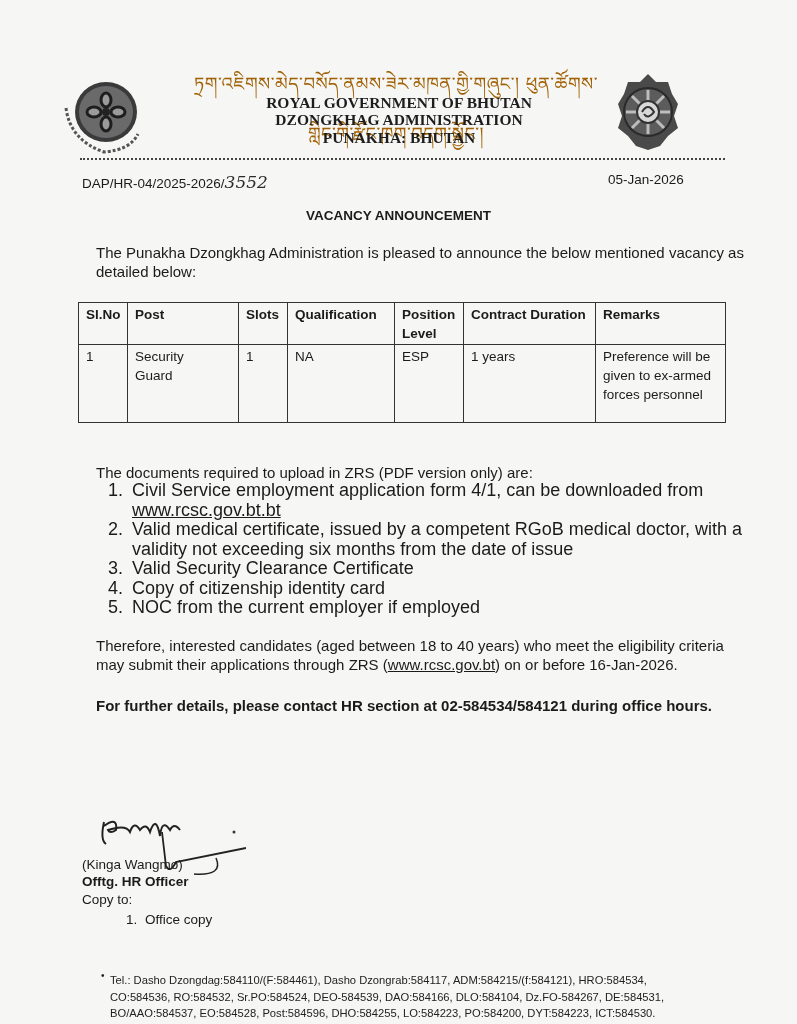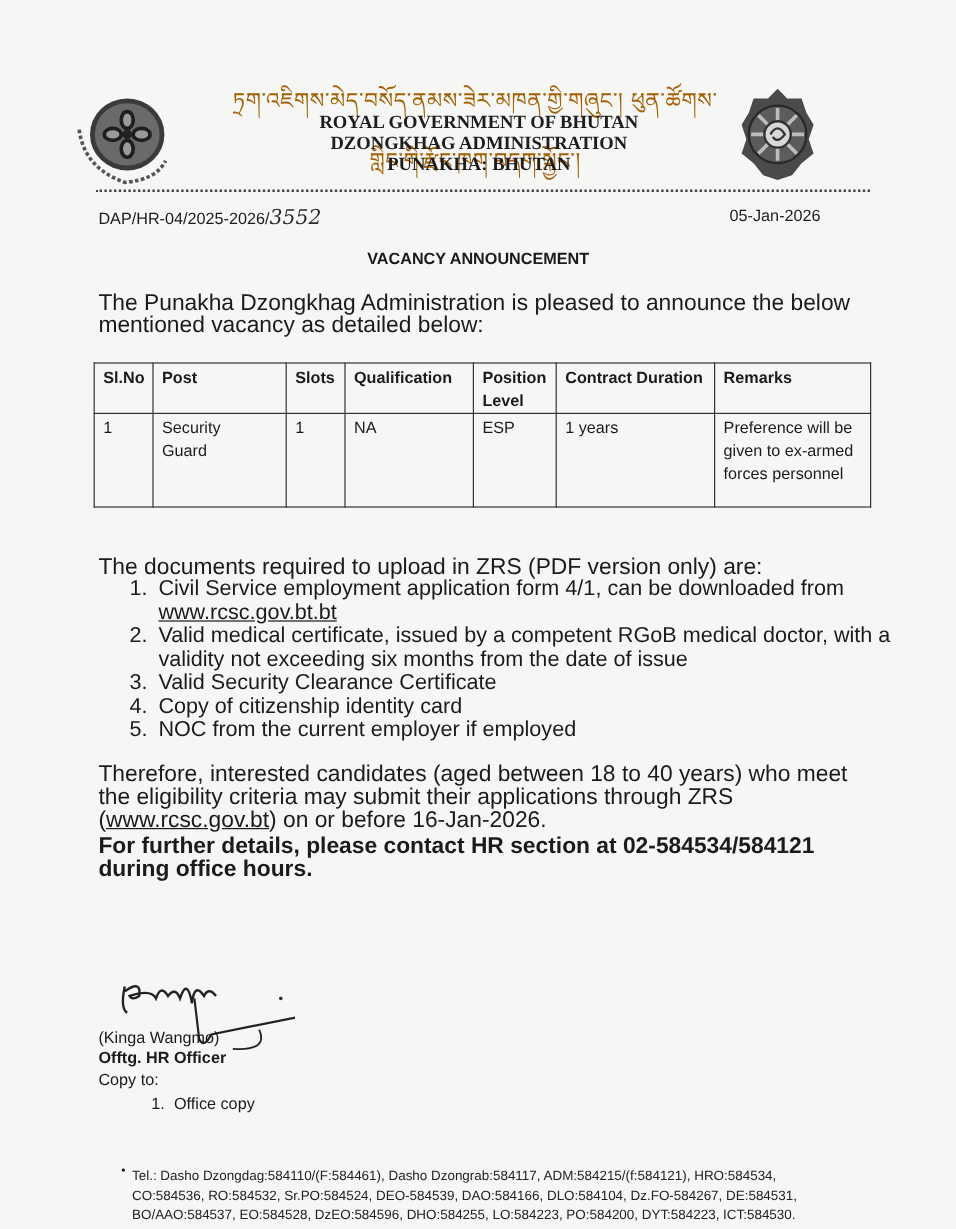--- a/index.html
+++ b/index.html
@@ -37,21 +37,21 @@
   }
   .refno .hand {
     font-family: "DejaVu Serif", serif; font-style: italic; font-size: 17px; color: #2b2b2b;
   }
   .date { left: 608px; top: 172px; font-size: 13.5px; }
 
   .title {
     left: 0; width: 797px; top: 208px; text-align: center;
     font-weight: bold; font-size: 13.5px;
   }
-  .para { left: 82px; width: 650px; font-size: 19px; line-height: 19px; }
+  .para { left: 96px; width: 650px; font-size: 15px; line-height: 19px; }
   .intro { top: 243px; }
 
   
   table.vac {
     position: absolute; left: 78px; top: 302px;
     border-collapse: collapse; font-size: 13.5px; line-height: 19px;
   }
   table.vac td, table.vac th {
     border: 1.5px solid #333; vertical-align: top; text-align: left;
     padding: 2px 4px 1px 7px;
@@ -189,15 +189,15 @@
   <div class="abs sig-title">Offtg. HR Officer</div>
   <div class="abs copy-to">Copy to:</div>
   <ol class="copy">
     <li>Office copy</li>
   </ol>
 
   <div class="abs bullet-dot">•</div>
   <div class="abs footer">
     <div>Tel.: Dasho Dzongdag:584110/(F:584461), Dasho Dzongrab:584117, ADM:584215/(f:584121), HRO:584534,</div>
     <div>CO:584536, RO:584532, Sr.PO:584524, DEO-584539, DAO:584166, DLO:584104, Dz.FO-584267, DE:584531,</div>
-    <div>BO/AAO:584537, EO:584528, DzEO:584596, DHO:584255, LO:584223, PO:584200, DYT:584223, ICT:584530.</div>
+    <div>BO/AAO:584537, EO:584528, Post:584596, DHO:584255, LO:584223, PO:584200, DYT:584223, ICT:584530.</div>
   </div>
 </div>
 
 </body></html>

